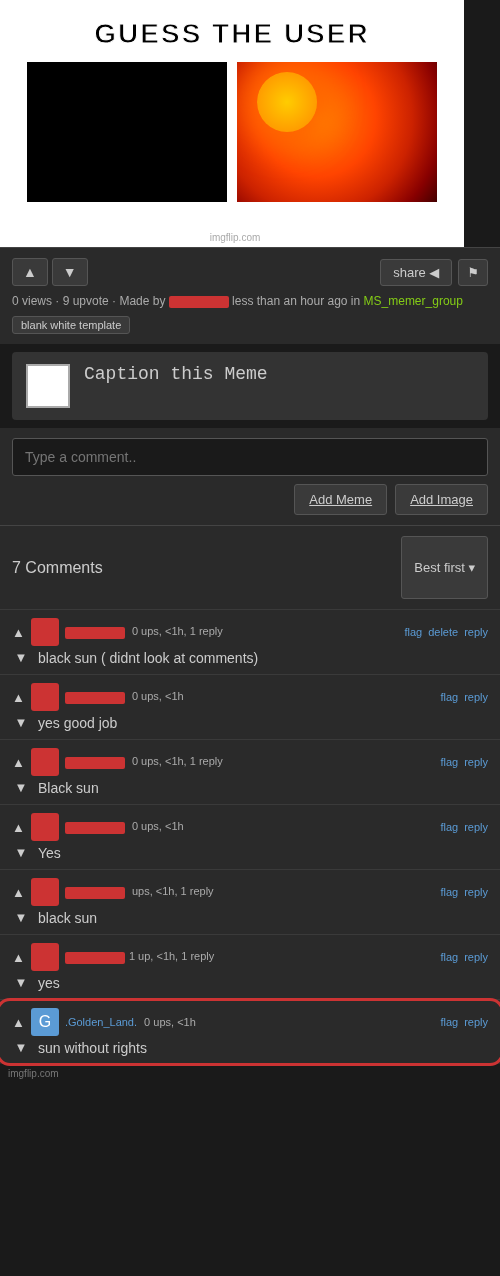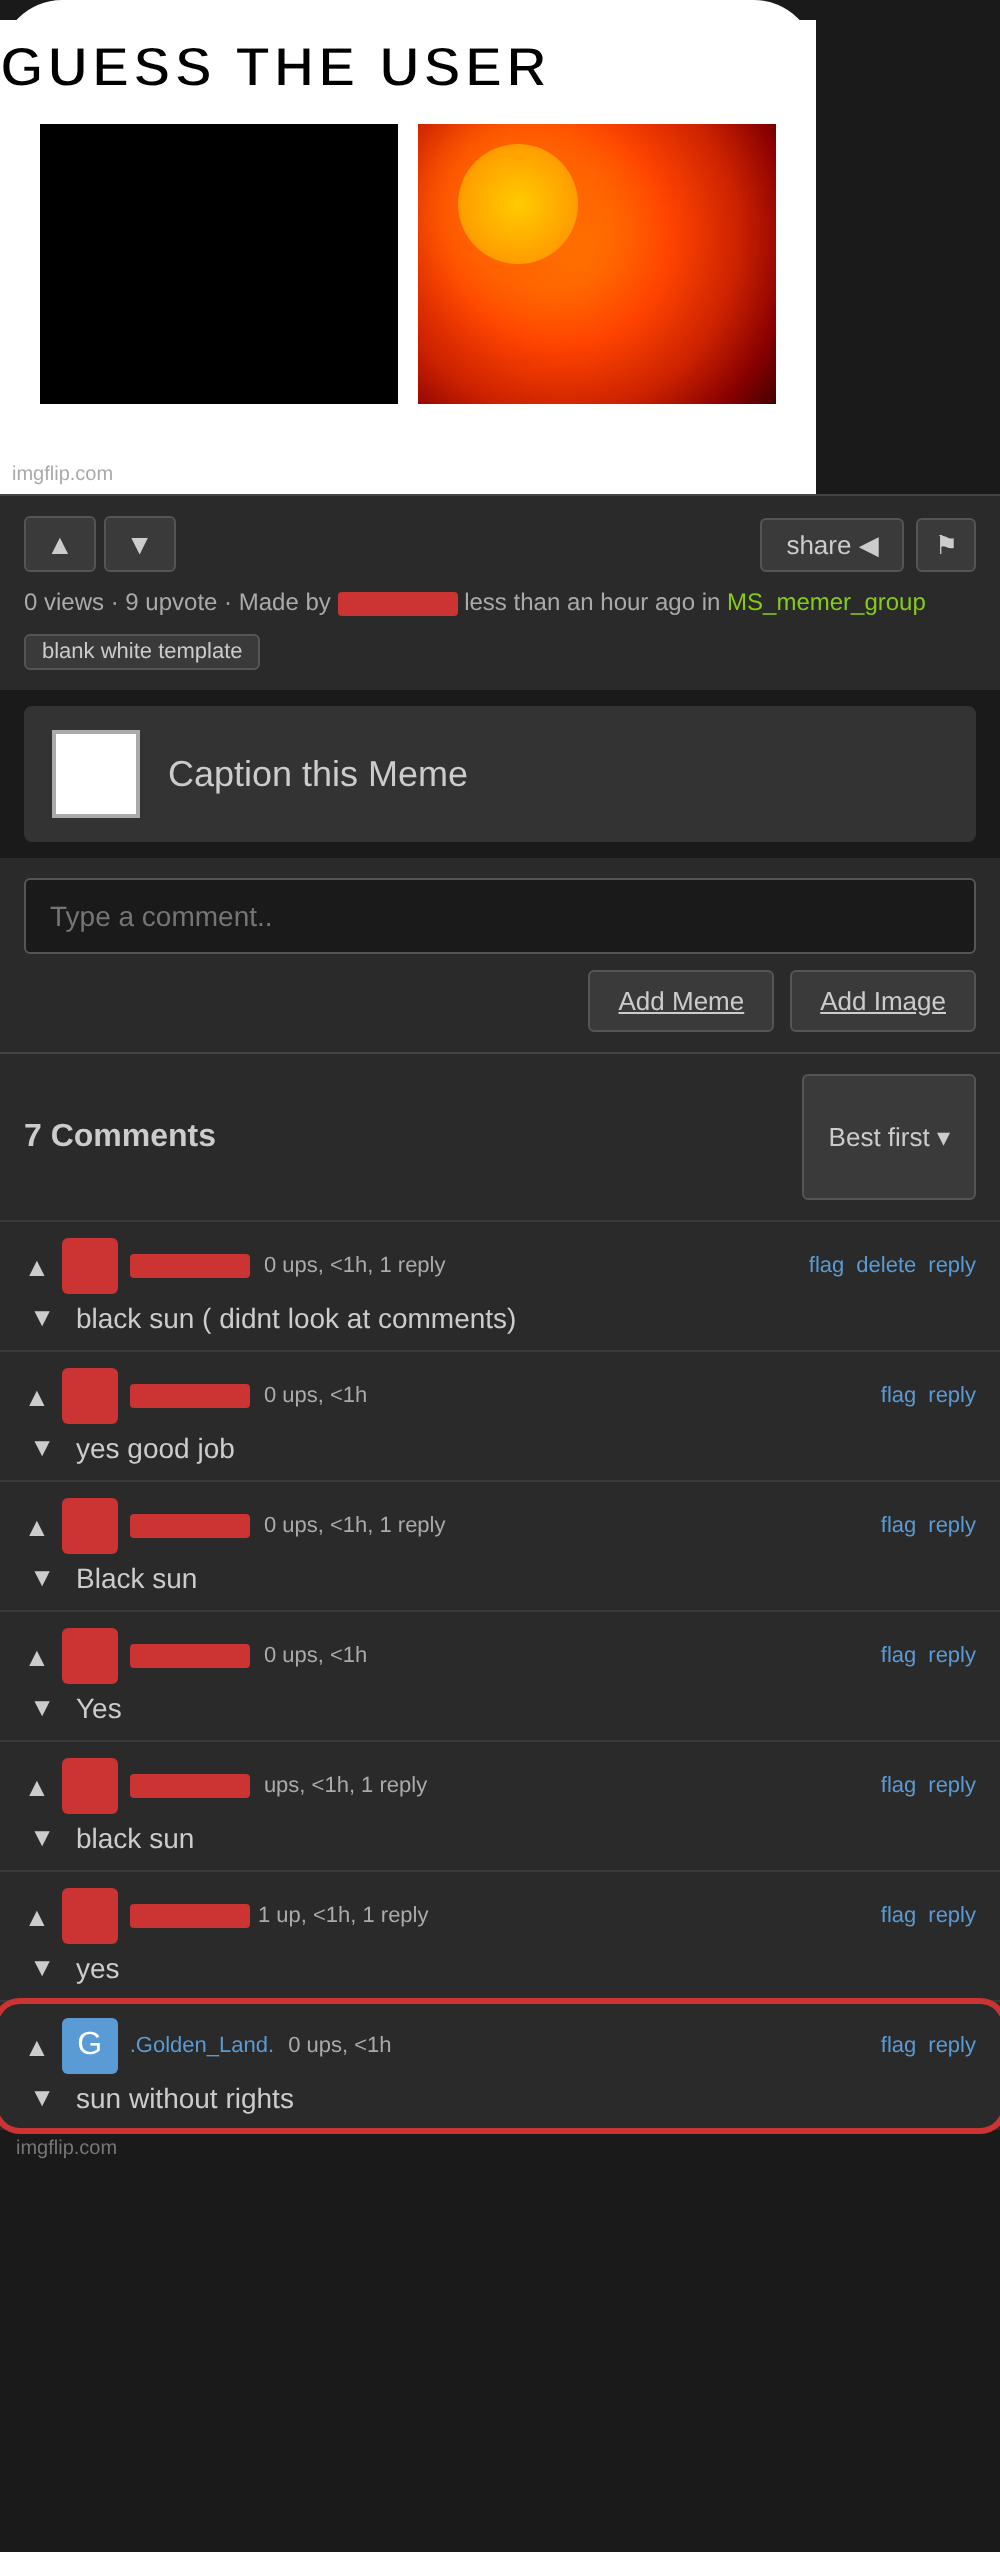--- a/index.html
+++ b/index.html
@@ -7,24 +7,23 @@
       width: 500px;
       background: #1a1a1a;
       font-family: Arial, sans-serif;
       font-size: 14px;
       color: #ccc;
     }
 
     
     .meme-section {
       background: #fff;
-      width: 408px;
+      width: 464px;
       padding: 10px 0 0 0;
-      text-align: left;
-      border-radius: 31px;
+      text-align: center;
     }
     .meme-title {
       font-family: Impact, Arial Black, sans-serif;
       font-size: 28px;
       font-weight: bold;
       color: #000;
       letter-spacing: 2px;
       text-transform: uppercase;
       background: #fff;
       padding: 8px 0 6px 0;
@@ -147,22 +146,23 @@
       text-align: right;
     }
 
     
     .caption-section {
       background: #333;
       margin: 8px 12px;
       border-radius: 4px;
       padding: 12px 14px;
       display: flex;
-      align-items: center;
+      align-items: flex-start;
       gap: 14px;
+      font-family: Liberation Mono, monospace;
     }
     .caption-thumb {
       width: 44px;
       height: 44px;
       background: #fff;
       border: 2px solid #aaa;
       flex-shrink: 0;
     }
     .caption-text {
       font-size: 18px;
@@ -206,21 +206,21 @@
       background: #2a2a2a;
       padding: 10px 12px;
       display: flex;
       justify-content: space-between;
       align-items: center;
       border-top: 1px solid #444;
     }
     .comments-count {
       font-size: 16px;
       color: #ccc;
-      font-weight: bold;
+      font-weight: normal;
     }
     .sort-btn {
       background: #3a3a3a;
       border: 1px solid #555;
       color: #ccc;
       padding: 23px 12px;
       cursor: pointer;
       border-radius: 3px;
       font-size: 13px;
       display: flex;

